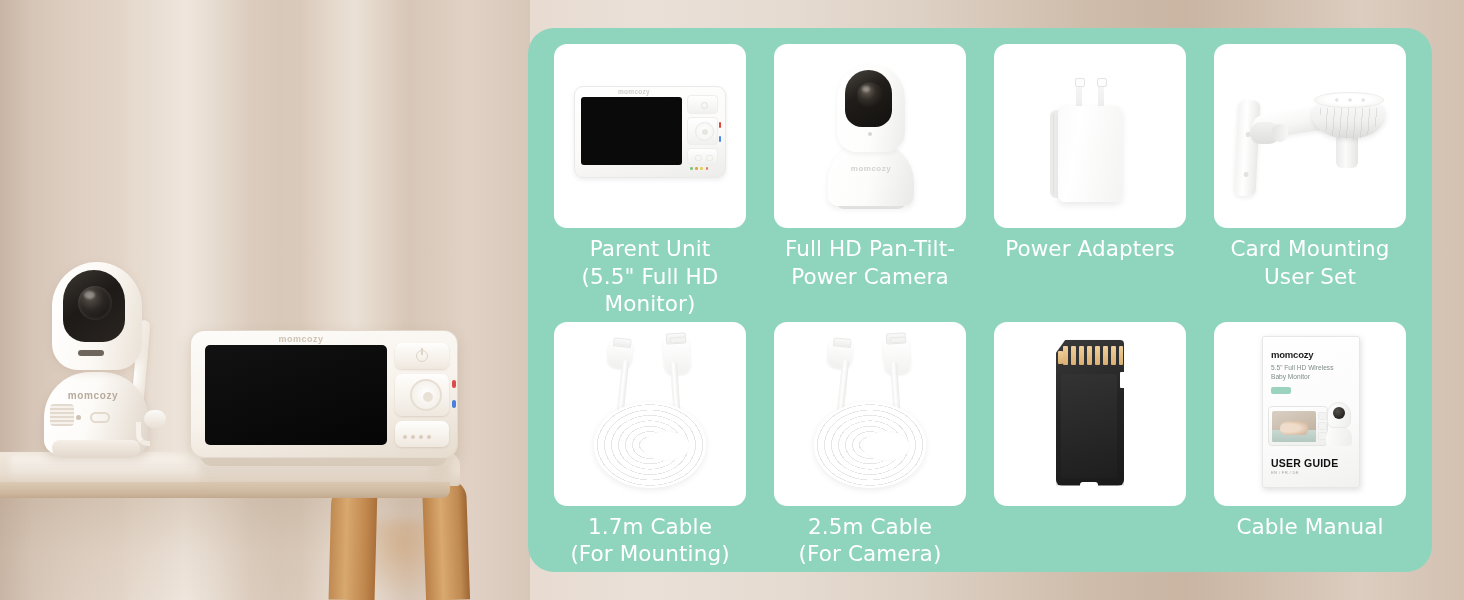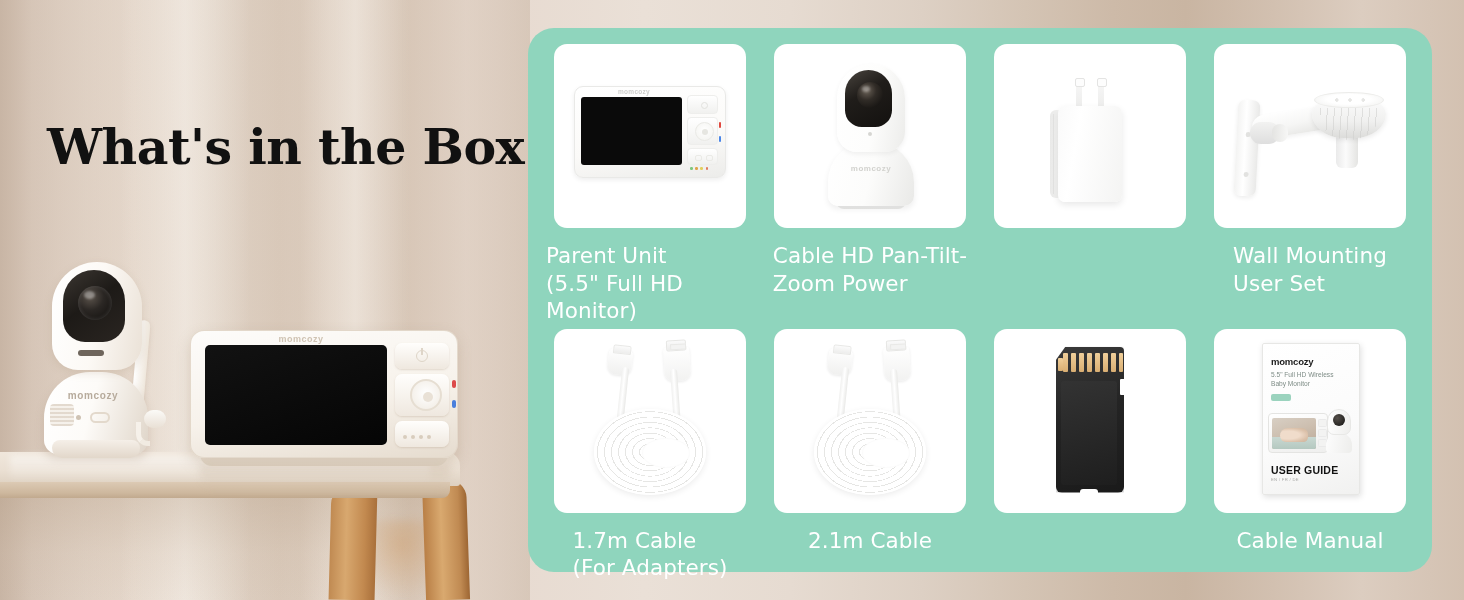--- a/index.html
+++ b/index.html
@@ -246,22 +246,22 @@
   .cell { display: flex; flex-direction: column; align-items: center; }
   .card {
     position: relative;
     width: 192px; height: 184px;
     background: #ffffff;
     border-radius: 13px;
     overflow: hidden;
     flex: none;
   }
   .cap {
-    margin-top: 14px;
-    text-align: left;
+    margin-top: 7px;
+    text-align: center;
     color: #ffffff;
     font-size: 21.5px;
     line-height: 1.28;
     letter-spacing: .1px;
     font-family: "DejaVu Sans", "Liberation Sans", sans-serif;
     font-weight: 400;
   }
 
   
   .mon { position: absolute; left: 20px; top: 42px; width: 152px; height: 92px; }
@@ -658,24 +658,20 @@
         <div class="ph-mon-leds">
           <i></i>
           <i></i>
           <i></i>
           <i></i>
         </div>
       </div>
     </div>
   </div>
 
-  <div class="headline">
-    <span>What's in the Box</span>
-    <span class="arrow">▶</span>
-  </div>
 
   <div class="panel">
     <div class="grid">
 
       <div class="cell">
         <div class="card">
           <div class="mon">
             <div class="mon-body"></div>
             <div class="mon-logo">momcozy</div>
             <div class="mon-screen"></div>
@@ -715,56 +711,59 @@
             <div class="cam-plate"></div>
             <div class="cam-base"></div>
             <div class="cam-logo">momcozy</div>
             <div class="cam-head"></div>
             <div class="cam-lenshousing"></div>
             <div class="cam-lens"></div>
             <div class="cam-dot"></div>
           </div>
         </div>
         <div class="cap">
-          <div>Cable HD Pan-Tilt-</div>
-          <div>Zoom Power</div>
+          <div>Full HD Pan-Tilt-</div>
+          <div>Power Camera</div>
         </div>
       </div>
 
       <div class="cell">
         <div class="card">
           <div class="adp">
             <div class="adp-prong adp-p1"></div>
             <div class="adp-prong adp-p2"></div>
             <div class="adp-side"></div>
             <div class="adp-seam"></div>
             <div class="adp-body"></div>
           </div>
         </div>
+        <div class="cap">
+          <div>Power Adapters</div>
+        </div>
       </div>
 
       <div class="cell">
         <div class="card">
           <div class="wm">
             <div class="wm-plate">
               <div class="wm-hole wm-h1"></div>
               <div class="wm-hole wm-h2"></div>
             </div>
             <div class="wm-arm"></div>
             <div class="wm-joint"></div>
             <div class="wm-knob"></div>
             <div class="wm-neck"></div>
             <div class="wm-cone"></div>
             <div class="wm-ribs"></div>
             <div class="wm-cone-top"></div>
             <div class="wm-screwpts"></div>
           </div>
         </div>
         <div class="cap">
-          <div>Wall Mounting</div>
+          <div>Card Mounting</div>
           <div>User Set</div>
         </div>
       </div>
 
       <div class="cell">
         <div class="card">
           <div class="cbl">
             <div class="cbl-micro"></div>
             <div class="cbl-usb">
               <div class="cbl-usb-tip"></div>
@@ -772,41 +771,42 @@
             </div>
             <div class="cbl-lead-l"></div>
             <div class="cbl-lead-r"></div>
             <div class="cbl-coil">
               <div class="cbl-coil-hole"></div>
             </div>
           </div>
         </div>
         <div class="cap">
           <div>1.7m Cable</div>
-          <div>(For Adapters)</div>
+          <div>(For Mounting)</div>
         </div>
       </div>
 
       <div class="cell">
         <div class="card">
           <div class="cbl">
             <div class="cbl-micro"></div>
             <div class="cbl-usb">
               <div class="cbl-usb-tip"></div>
               <div class="cbl-usb-mark"></div>
             </div>
             <div class="cbl-lead-l"></div>
             <div class="cbl-lead-r"></div>
             <div class="cbl-coil">
               <div class="cbl-coil-hole"></div>
             </div>
           </div>
         </div>
         <div class="cap">
-          <div>2.1m Cable</div>
+          <div>2.5m Cable</div>
+          <div>(For Camera)</div>
         </div>
       </div>
 
       <div class="cell">
         <div class="card">
           <div class="sd">
             <div class="sd-body"></div>
             <div class="sd-pin-corner"></div>
             <div class="sd-pins">
               <i></i>

